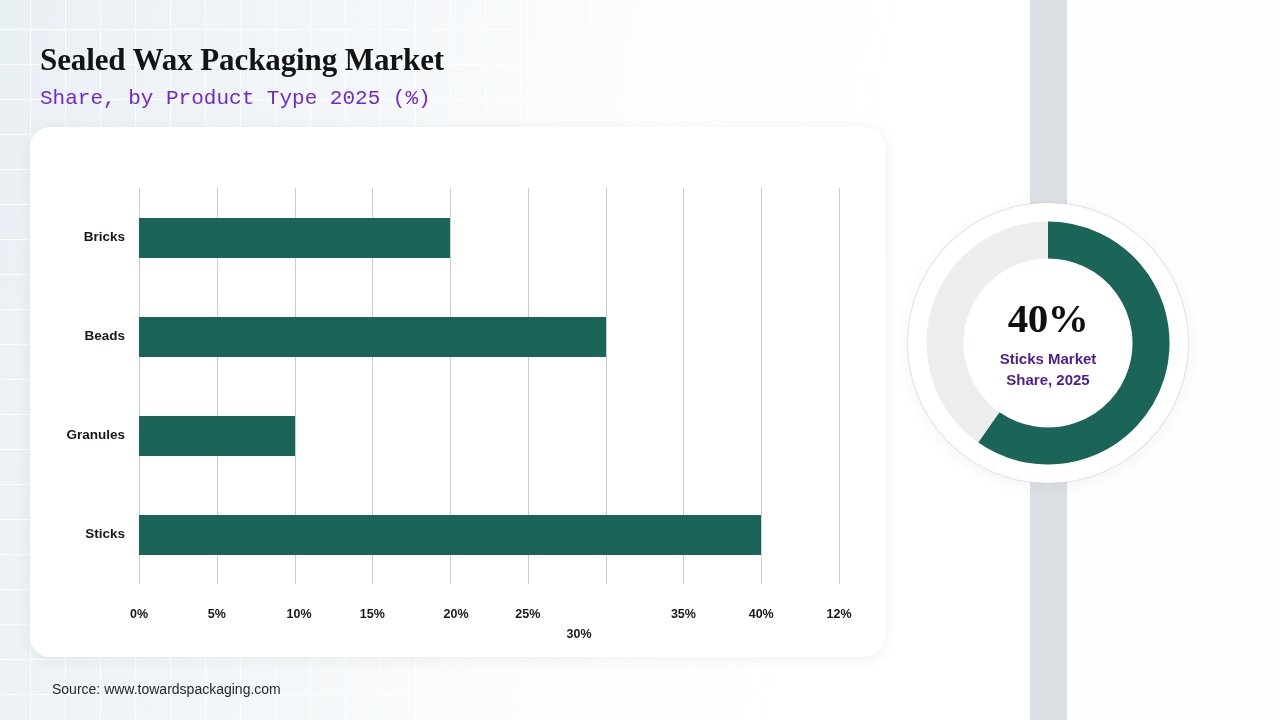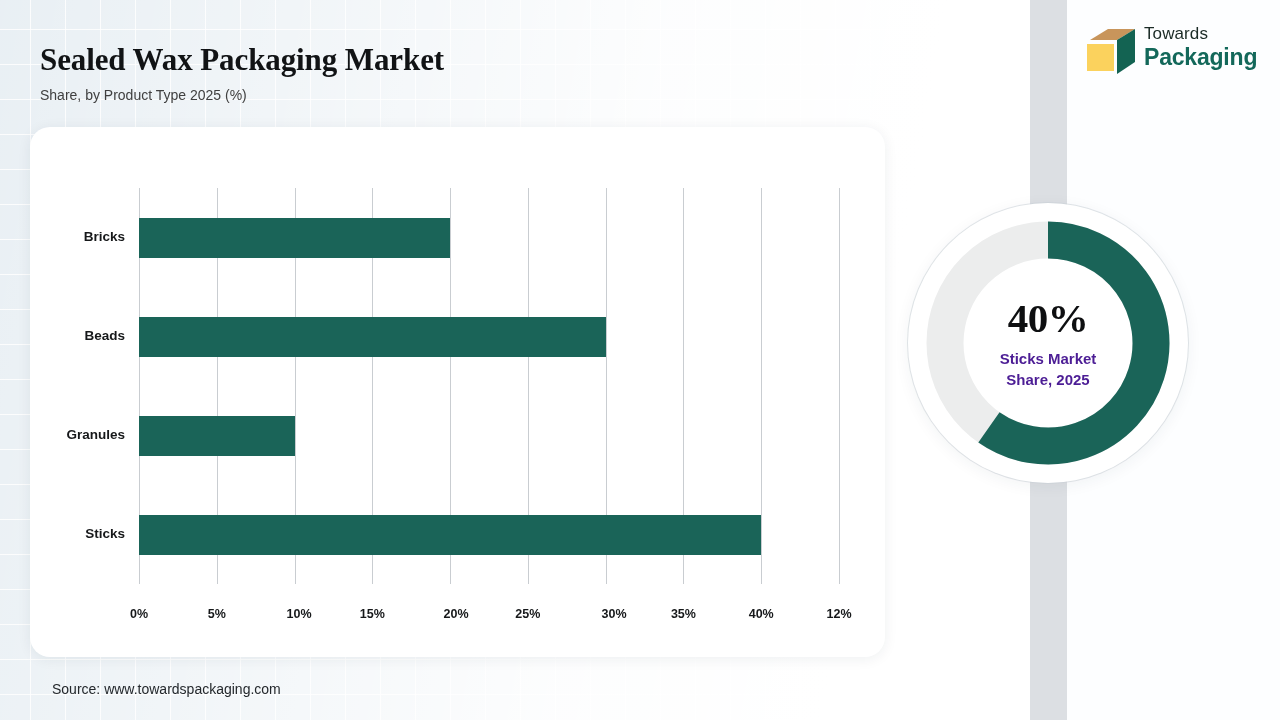--- a/index.html
+++ b/index.html
@@ -77,23 +77,23 @@
     font-weight: bold;
     font-size: 31px;
     letter-spacing: -0.1px;
     color: #111315;
     white-space: nowrap;
   }
   .subtitle {
     position: absolute;
     left: 40px;
     top: 87px;
-    font-family: Liberation Sans, sans-serif;
-    font-size: 14px;
-    color: #404040;
+    font-family: Liberation Mono, monospace;
+    font-size: 21px;
+    color: #6d28d9;
     white-space: nowrap;
   }
 
   
   .logo {
     position: absolute;
     left: 1078px;
     top: 24px;
     width: 172px;
     height: 56px;
@@ -272,33 +272,20 @@
 <div id="stage">
 
   <div class="bg-grid"></div>
   <div class="bg-wash"></div>
   <div class="bg-right"></div>
   <div class="bg-band"></div>
 
   <div class="title">Sealed Wax Packaging Market</div>
   <div class="subtitle">Share, by Product Type 2025 (%)</div>
 
-  <div class="logo">
-    <div class="logo-mark">
-      <svg width="58" height="48" viewBox="0 0 58 48" xmlns="http://www.w3.org/2000/svg">
-        <polygon points="12,12 30,1 57,1 39,12" fill="#c8955b"></polygon>
-        <polygon points="39,12 57,1 57,34 39,46" fill="#136352"></polygon>
-        <rect x="9" y="16" width="27" height="27" fill="#fbd25d"></rect>
-      </svg>
-    </div>
-    <div class="logo-text">
-      <span class="logo-top">Towards</span>
-      <span class="logo-bottom">Packaging</span>
-    </div>
-  </div>
 
   <div class="card"></div>
 
   <div class="plot">
     <div id="gridlines">
         <div class="gridline first" style="left: 0px; background: rgb(201, 205, 209);"></div>
         <div class="gridline" style="left: 77.7778px; background: rgb(201, 205, 209);"></div>
         <div class="gridline" style="left: 155.556px; background: rgb(201, 205, 209);"></div>
         <div class="gridline" style="left: 233.333px; background: rgb(201, 205, 209);"></div>
         <div class="gridline" style="left: 311.111px; background: rgb(201, 205, 209);"></div>
@@ -322,21 +309,21 @@
       <div class="ylabel" style="top: 238.5px;">Granules</div>
       <div class="ylabel" style="top: 337.5px;">Sticks</div>
     </div>
   <div class="xlabels" id="xlabels">
       <div class="xlabel" style="left: 0px;">0%</div>
       <div class="xlabel" style="left: 77.7778px;">5%</div>
       <div class="xlabel" style="left: 160px;">10%</div>
       <div class="xlabel" style="left: 233.333px;">15%</div>
       <div class="xlabel" style="left: 317px;">20%</div>
       <div class="xlabel" style="left: 388.889px;">25%</div>
-      <div class="xlabel" style="left: 475px;">30%</div>
+      <div class="xlabel" style="left: 440px; margin-top: 20px;">30%</div>
       <div class="xlabel" style="left: 544.444px;">35%</div>
       <div class="xlabel" style="left: 622.222px;">40%</div>
       <div class="xlabel" style="left: 700px;">12%</div>
     </div>
 
   <div class="donut-wrap">
     <div class="donut-disc"></div>
     <svg class="donut-svg" width="280" height="280" viewBox="0 0 280 280" xmlns="http://www.w3.org/2000/svg" aria-hidden="true">
       <circle id="donut-track" cx="140" cy="140" r="103" fill="none" stroke="#eceded" stroke-width="37"></circle>
       <path id="donut-arc" fill="none" stroke="#1a6458" stroke-width="37" d="M 140 37 A 103 103 0 1 1 80.92162705584228 224.37266056176617"></path>

